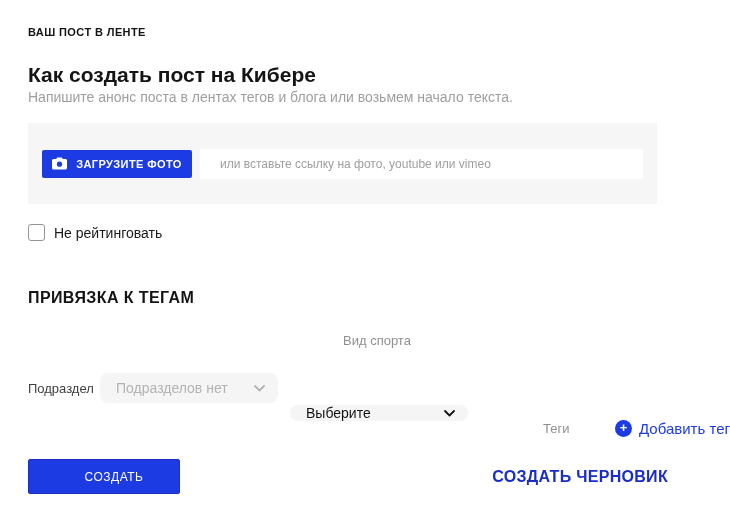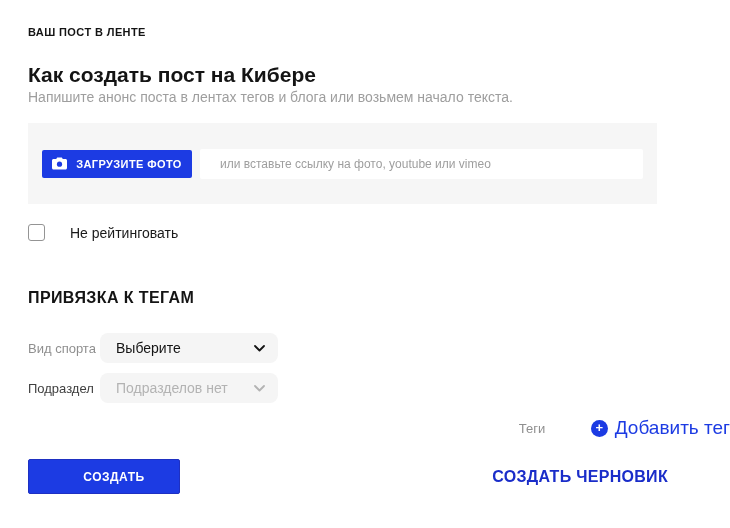--- a/index.html
+++ b/index.html
@@ -21,49 +21,49 @@
   .upload-panel{margin-top:17px;width:629px;height:81px;background:var(--panel-gray);
     display:flex;align-items:center;padding:0 14px;}
   .upload-btn{display:flex;align-items:center;justify-content:center;gap:9px;height:28px;
     width:150px;flex:0 0 150px;background:var(--accent-blue);color:#ffffff;border:none;border-radius:2px;
     font-family:inherit;font-size:11px;font-weight:700;letter-spacing:.4px;cursor:pointer;}
   .cam{display:flex;align-items:center;}
   .link-input{flex:1;height:30px;margin-left:8px;border:none;background:#ffffff;border-radius:2px;
     padding:0 20px;font-family:inherit;font-size:12px;color:#737373;outline:none;}
   .link-input::placeholder{color:var(--muted-text);}
 
-  .check-row{display:flex;align-items:center;gap:25px;margin-top:20px;cursor:pointer;width:max-content;text-align:center;}
+  .check-row{display:flex;align-items:center;gap:9px;margin-top:20px;cursor:pointer;width:max-content;text-align:center;}
   .checkbox{width:17px;height:17px;border:1px solid #949494;border-radius:3px;background:#ffffff;flex:0 0 17px;}
   .check-label{font-size:14px;color:#1a1a1a;}
 
   .section-title{margin-top:48px;font-size:16px;font-weight:700;letter-spacing:.4px;color:#141414;text-transform:uppercase;}
 
   .form-row{display:flex;align-items:center;margin-top:10px;height:30px;}
-  .form-row.first{margin-top:26px;}
+  .form-row.first{margin-top:26px;flex-direction:column;}
   .form-row.tags{margin-top:13px;height:24px;justify-content:flex-end;}
   .row-label{width:72px;flex:0 0 72px;font-size:13px;}
   .row-label.muted{color:#8f8f8f;}
   .row-label.dark{color:#3f3f3f;}
   .select{width:178px;height:30px;background:var(--select-gray);border-radius:8px;display:flex;
     align-items:center;justify-content:space-between;padding:0 13px 0 16px;cursor:pointer;}
   .select-value{font-size:14px;font-weight:400;color:#141414;}
   .select.disabled{cursor:default;}
   .select.disabled .select-value{font-weight:400;color:#b3b3b3;text-align:right;}
   .chev{display:flex;align-items:center;}
 
   .add-tag{display:flex;align-items:center;gap:7px;background:none;border:none;cursor:pointer;
     font-family:inherit;padding:0;}
   .plus{width:17px;height:17px;border-radius:50%;background:var(--accent-blue);color:#ffffff;
     display:flex;align-items:center;justify-content:center;font-size:13px;font-weight:700;line-height:1;
     padding-bottom:1px;}
-  .add-tag-label{font-size:19px;font-weight:500;color:var(--accent-blue);}
+  .add-tag-label{font-size:15px;font-weight:500;color:var(--accent-blue);}
 
   .footer{margin-top:19px;width:640px;display:flex;align-items:center;justify-content:space-between;}
   .create-btn{width:152px;height:35px;background:var(--accent-blue);border:1px solid #1e30c2;border-radius:2px;
-    color:#ffffff;font-family:inherit;font-size:12px;font-weight:700;letter-spacing:.5px;cursor:pointer;padding-left:20px;}
+    color:#ffffff;font-family:inherit;font-size:12px;font-weight:400;letter-spacing:.5px;cursor:pointer;padding-left:20px;}
   .draft-link{font-size:16px;font-weight:700;letter-spacing:.3px;color:var(--draft-link-blue);
     text-decoration:none;cursor:pointer;text-transform:uppercase;}
 </style>
 </head>
 <body>
 
 <div class="page">
 
   <div class="eyebrow">ВАШ ПОСТ В ЛЕНТЕ</div>
 

